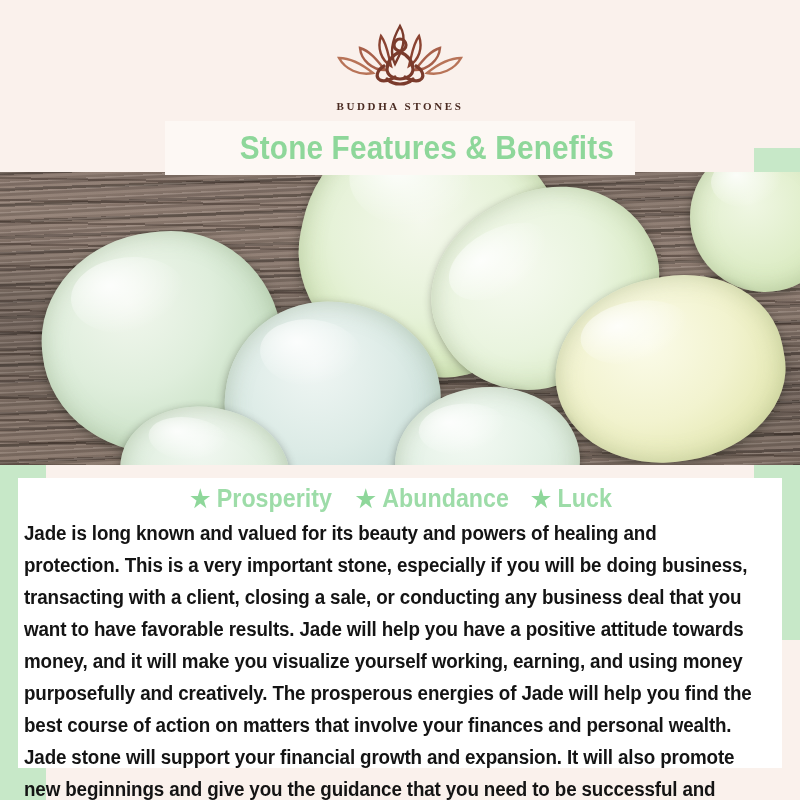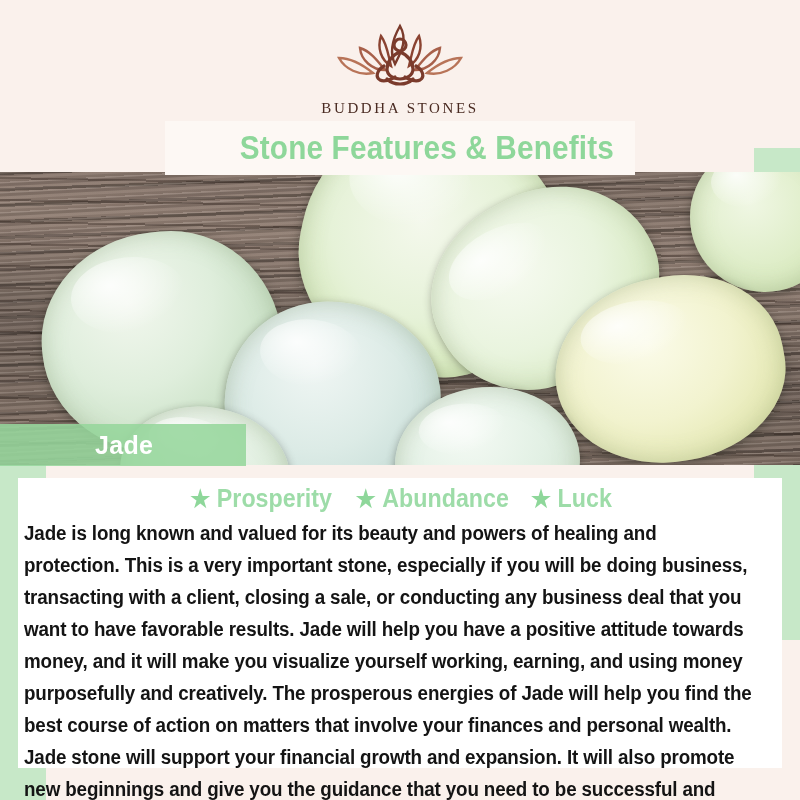--- a/index.html
+++ b/index.html
@@ -92,21 +92,21 @@
       transform:rotate(8deg);}
 
   
   .logo-wrap{
     position:absolute;left:0;top:22px;width:800px;height:100px;
     z-index:6;text-align:center;
   }
   .logo-mark{display:block;margin:0 auto;}
   .logo-text{
     margin-top:2px;font-family:"Liberation Serif",serif;
-    font-size:15px;letter-spacing:2.6px;color:#4a2b22;font-weight:400;
+    font-size:11px;letter-spacing:2.6px;color:#4a2b22;font-weight:700;
   }
 
   
   .title-banner{
     position:absolute;left:165px;top:121px;width:470px;height:54px;
     background:#fdf8f4;z-index:7;
     display:flex;align-items:center;justify-content:flex-end;
   }
   .title-text{
     font-size:33px;font-weight:bold;color:#8ed79a;
@@ -194,23 +194,20 @@
     <div class="stone s1"></div>
     <div class="stone s5"></div>
     <div class="stone s8"></div>
     <div class="stone s6"></div>
   </div>
 
   <div class="title-banner">
     <span class="title-text">Stone Features &amp; Benefits</span>
   </div>
 
-  <div class="jade-band">
-    <span class="jade-label">Jade</span>
-  </div>
 
   <div class="content">
     <div class="keywords">
       <span class="kw">
         <span class="star">★</span>
         <span>Prosperity</span>
       </span>
       <span class="kw">
         <span class="star">★</span>
         <span>Abundance</span>

